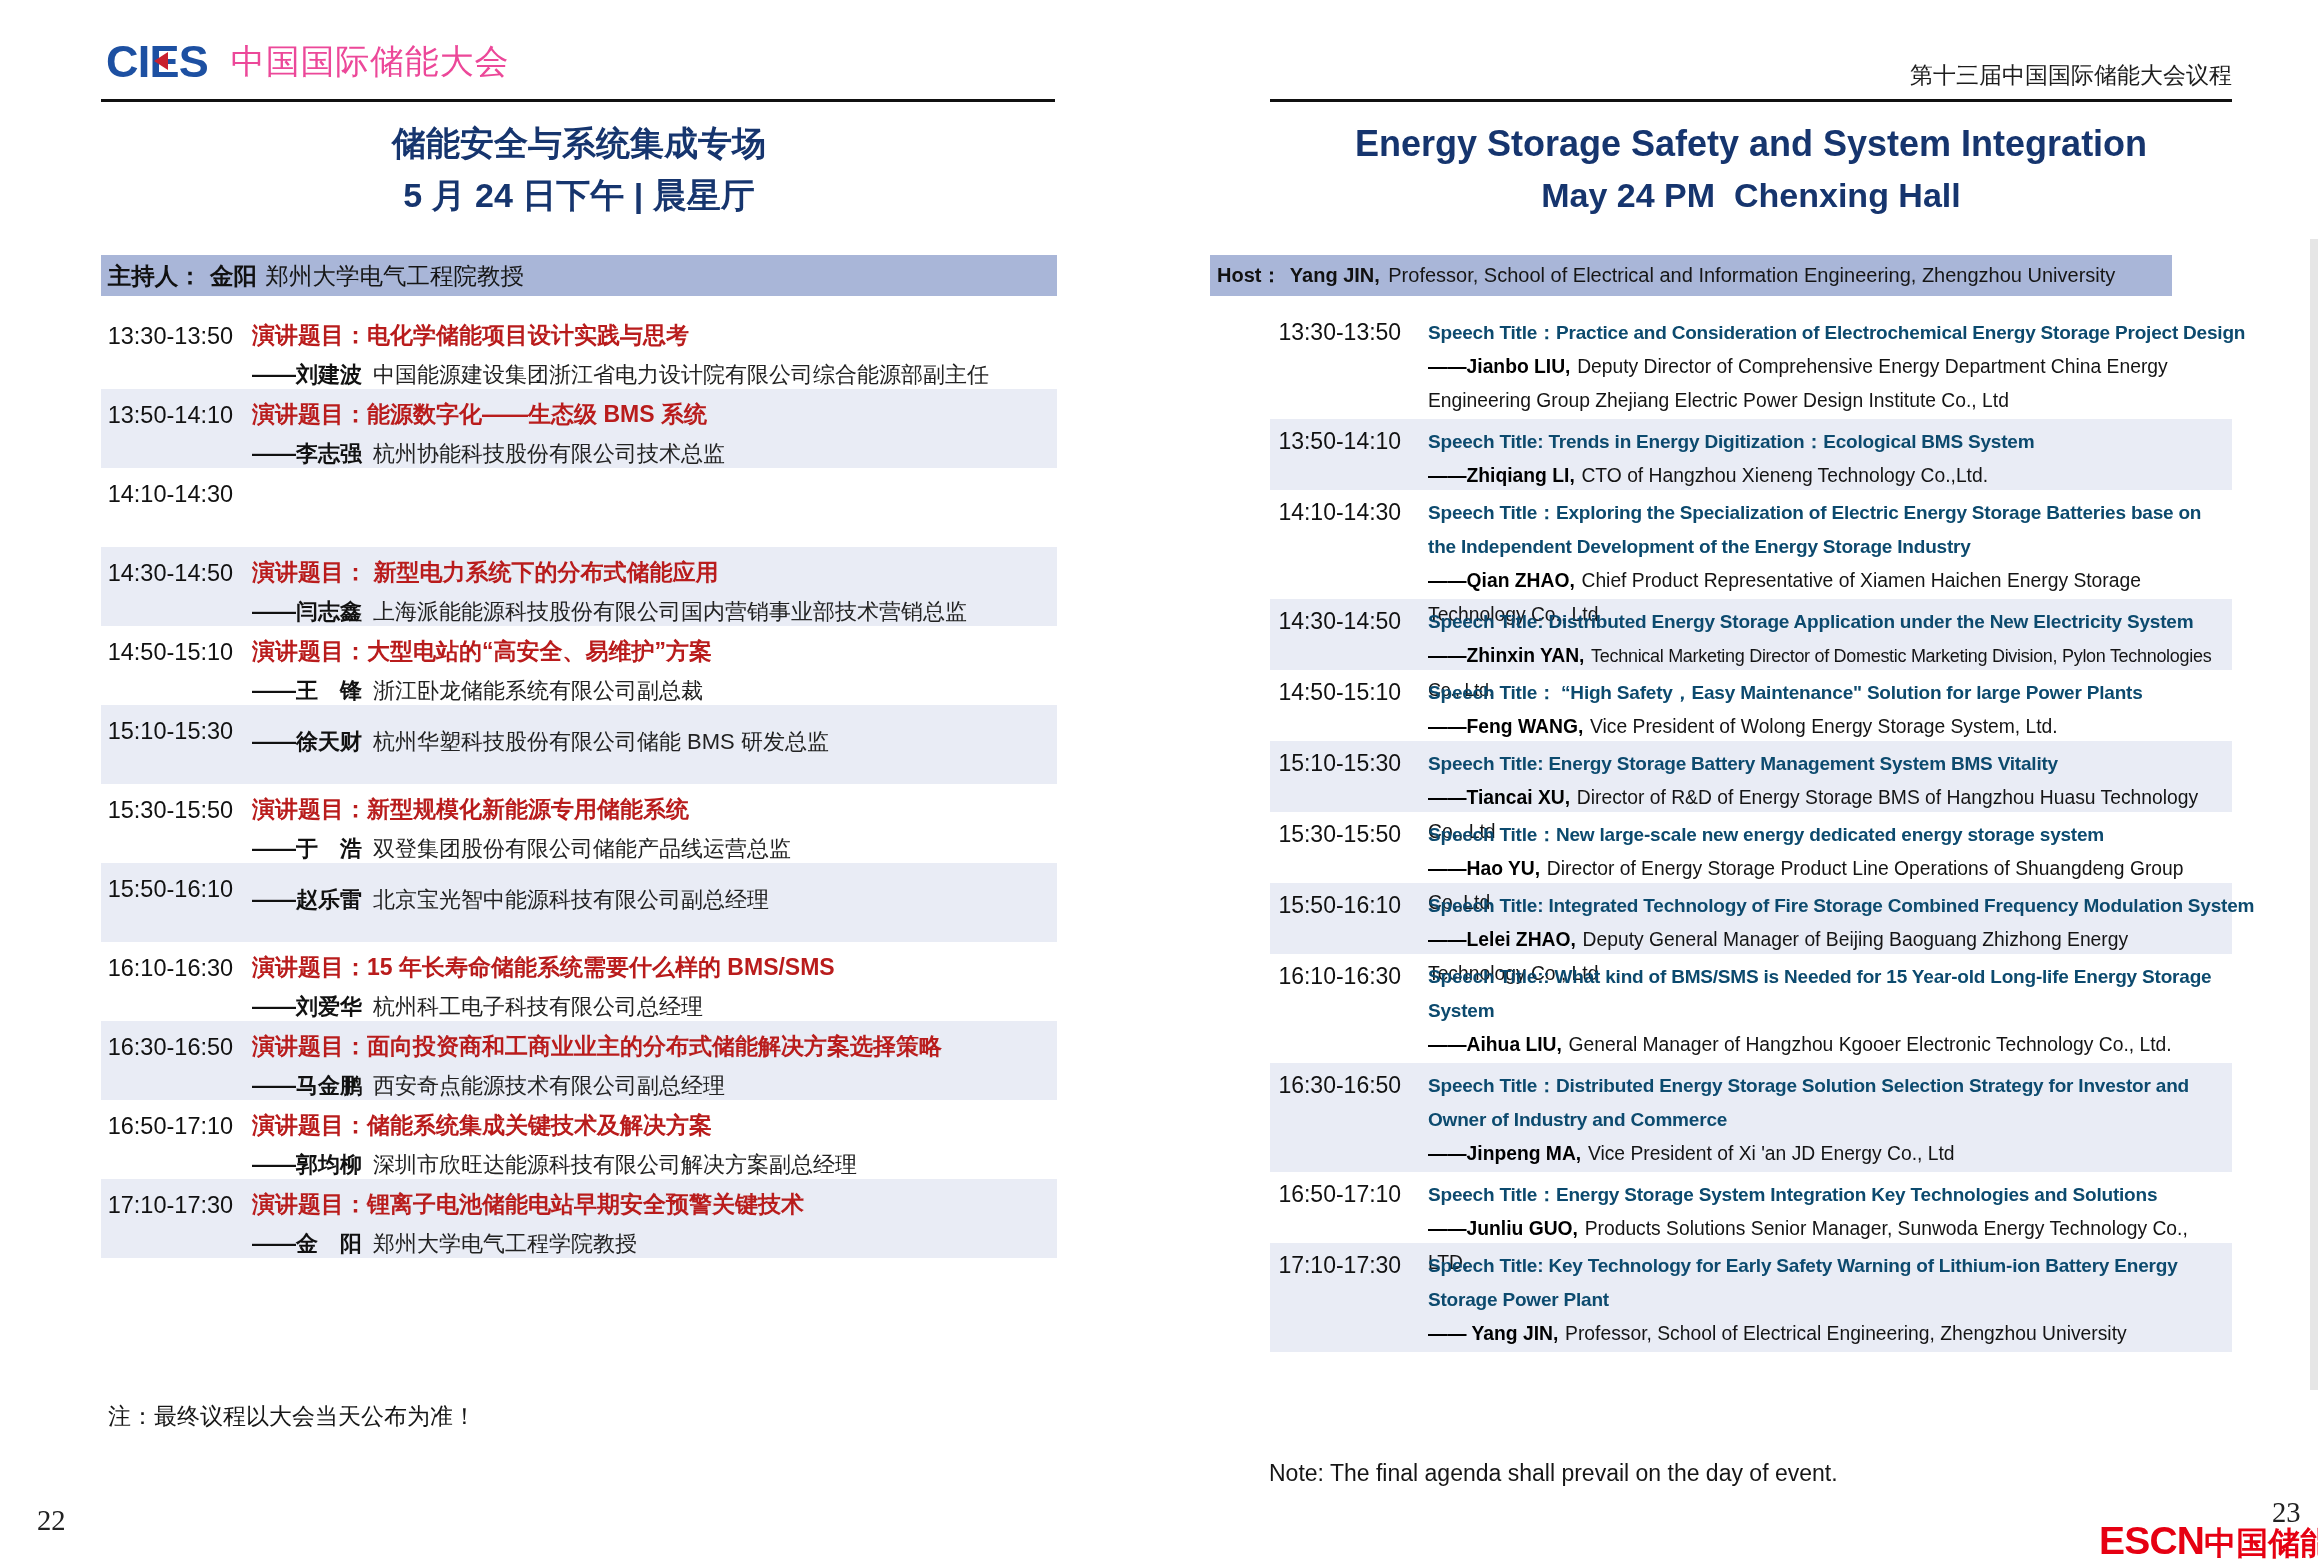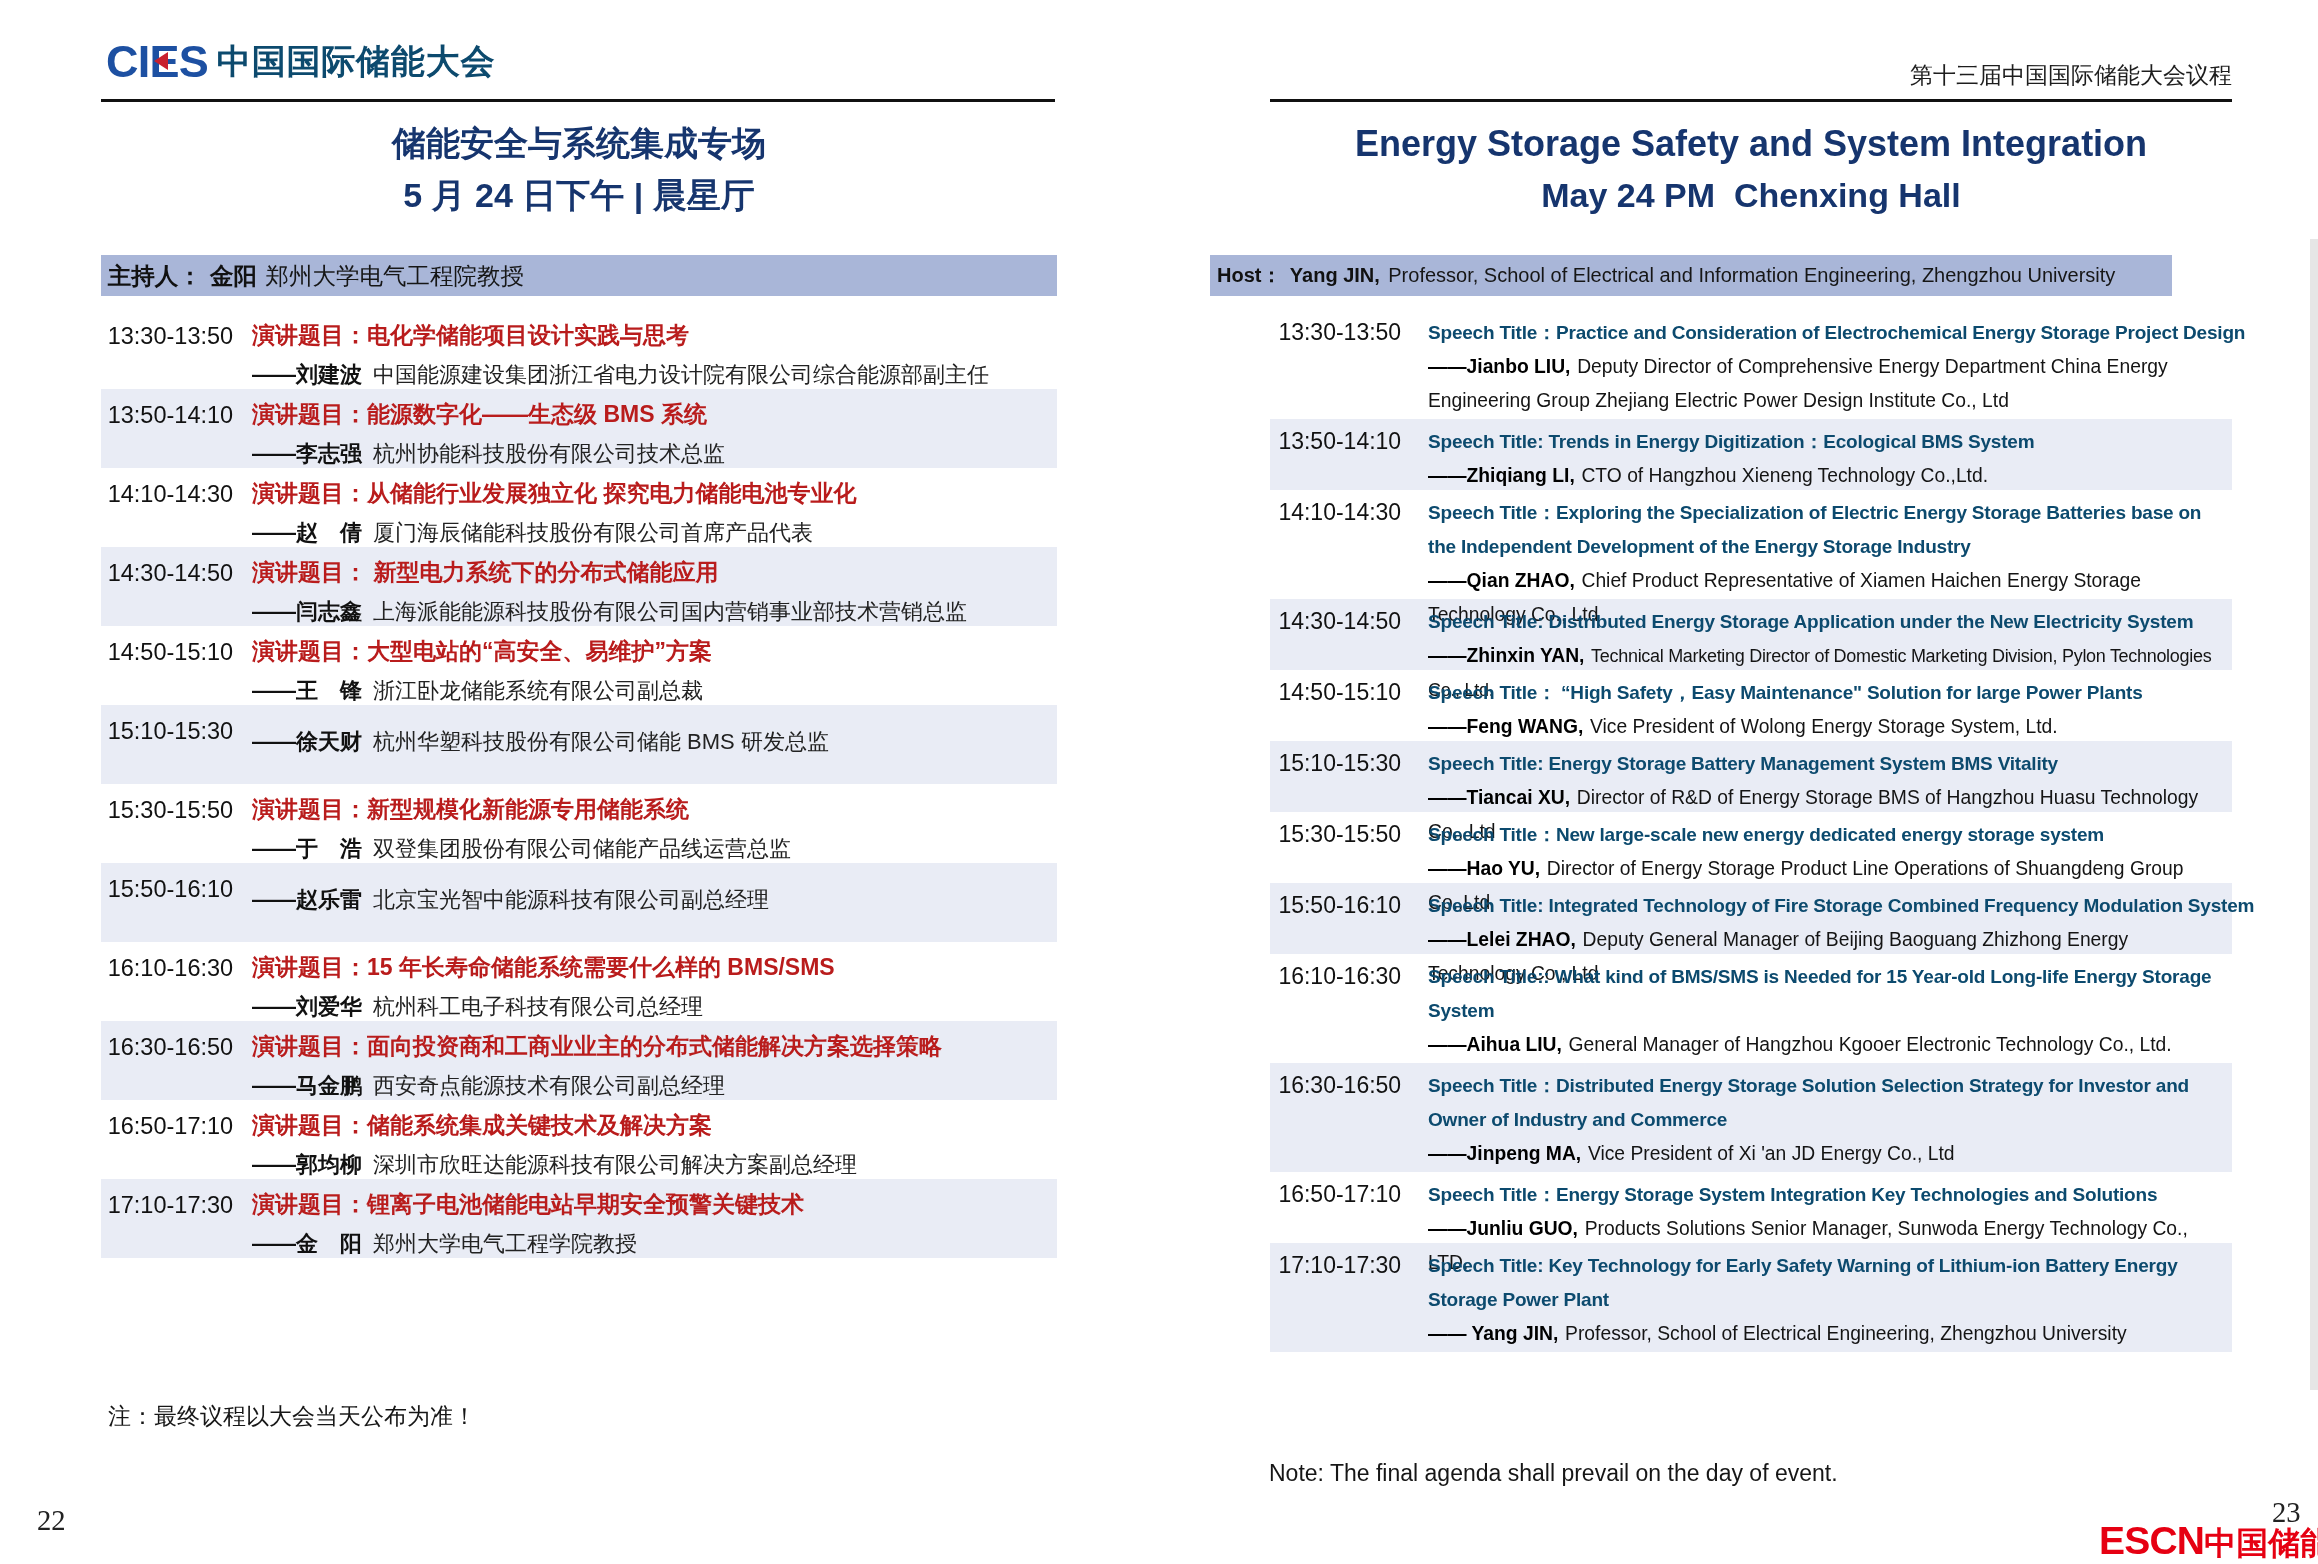--- a/index.html
+++ b/index.html
@@ -8,21 +8,21 @@
     font-family:"Liberation Sans","DejaVu Sans",sans-serif;color:#1b1b1b;
     overflow:hidden;
   }
   
   .logo{position:absolute;left:106px;top:37px;display:flex;align-items:center;}
   .cies{font-weight:900;font-size:45px;letter-spacing:-0.8px;color:#1d50a2;line-height:49px;}
   .e-wrap{position:relative;display:inline-block;}
   .tri{position:absolute;left:5px;top:15px;width:0;height:0;
        border-top:9.2px solid transparent;border-bottom:9.2px solid transparent;
        border-right:14.3px solid #c8202f;}
-  .logo-cn{font-weight:700;font-size:34px;color:#0c4a6e;margin-left:9px;letter-spacing:0.8px;}
+  .logo-cn{font-weight:400;font-size:34px;color:#ec4899;margin-left:23px;letter-spacing:0.8px;}
   .right-header{position:absolute;left:1270px;top:60px;width:962px;text-align:right;
     font-size:23px;color:#1d1d1d;}
   .rule{position:absolute;top:99px;height:3.4px;background:#111;}
   .rule-left{left:101px;width:954px;}
   .rule-right{left:1270px;width:962px;}
   
   .pg-title{position:absolute;top:119px;text-align:center;font-weight:700;color:#16356e;}
   .pg-title .t1{font-size:34px;line-height:49px;}
   .pg-title .t2{font-size:34px;line-height:54px;}
   .pg-title-left{left:101px;width:956px;}
@@ -110,26 +110,20 @@
     <div class="time">13:50-14:10</div>
     <div class="content">
       <div class="title-cn">演讲题目：能源数字化——生态级 BMS 系统</div>
       <div class="speaker-cn">
         <span class="name">——李志强</span><span class="affil">杭州协能科技股份有限公司技术总监</span>
       </div>
     </div>
   </div>
     <div class="row">
     <div class="time">14:10-14:30</div>
-    <div class="content">
-      <div class="title-cn">演讲题目：从储能行业发展独立化 探究电力储能电池专业化</div>
-      <div class="speaker-cn">
-        <span class="name">——赵　倩</span><span class="affil">厦门海辰储能科技股份有限公司首席产品代表</span>
-      </div>
-    </div>
   </div>
     <div class="row shaded">
     <div class="time">14:30-14:50</div>
     <div class="content">
       <div class="title-cn">演讲题目： 新型电力系统下的分布式储能应用</div>
       <div class="speaker-cn">
         <span class="name">——闫志鑫</span><span class="affil">上海派能能源科技股份有限公司国内营销事业部技术营销总监</span>
       </div>
     </div>
   </div>

